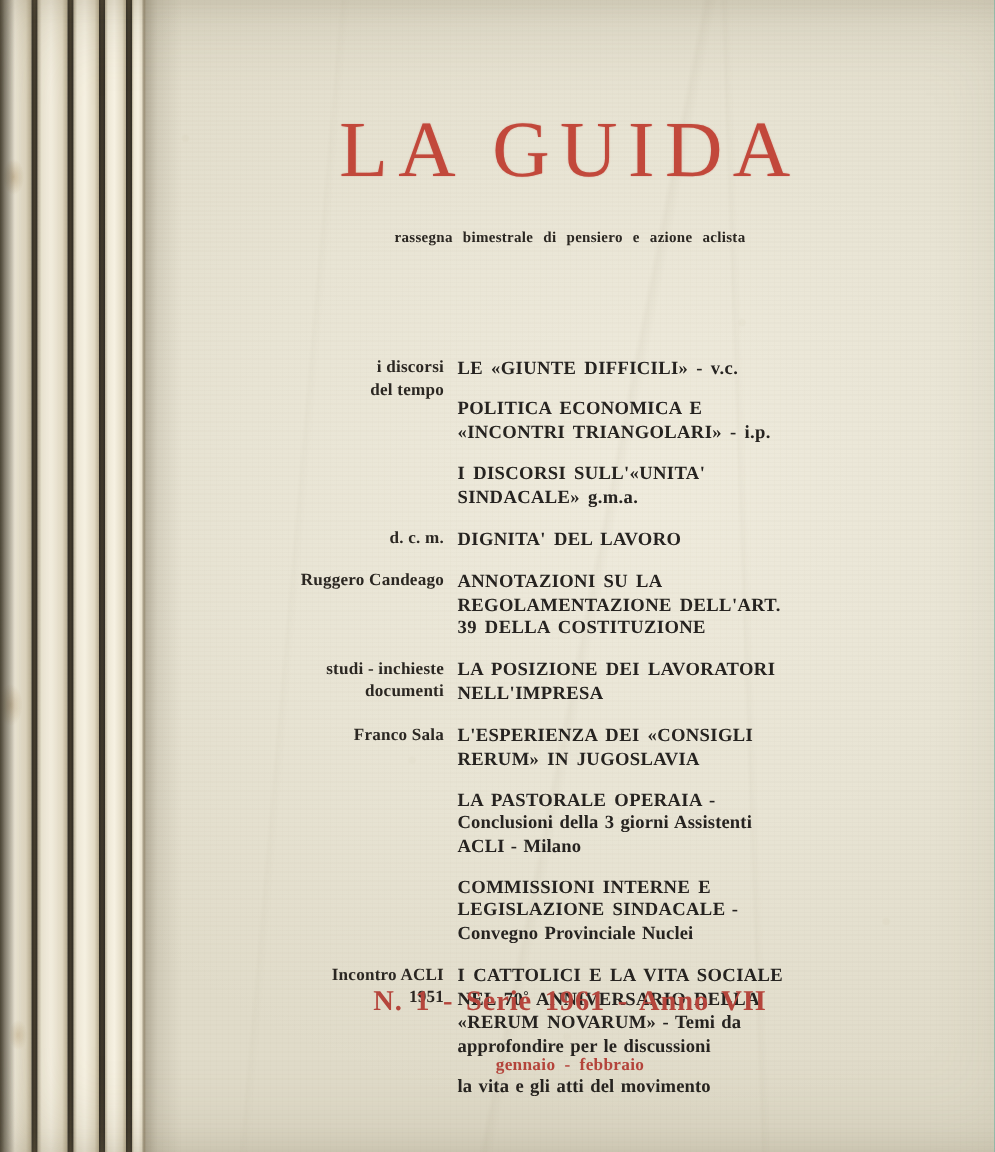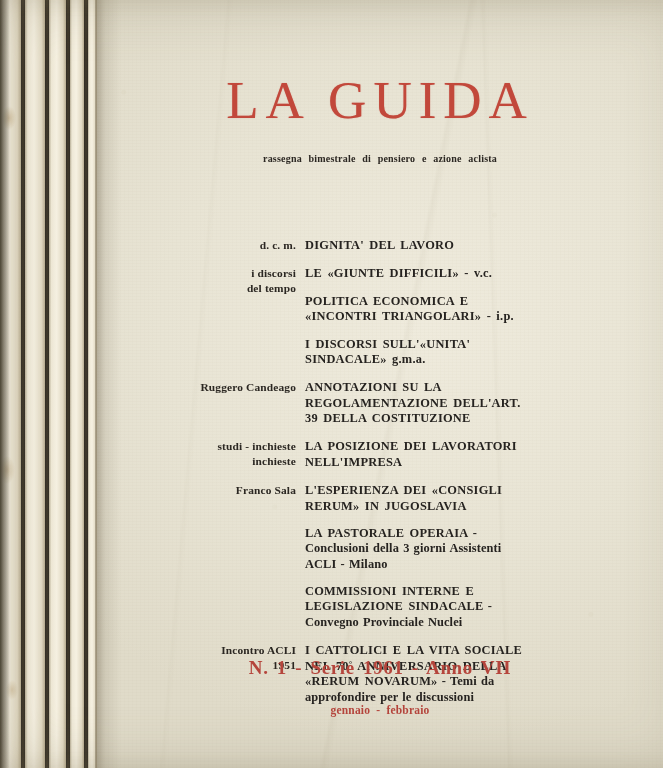--- a/index.html
+++ b/index.html
@@ -227,49 +227,49 @@
   <div class="cover">
 
     <div class="masthead">
       <div class="masthead-title">LA GUIDA</div>
       <div class="masthead-sub">rassegna bimestrale di pensiero e azione aclista</div>
     </div>
 
     <div class="contents" id="contents">
         <div class="entry">
           <div class="entry-label">
-            <span class="entry-label-line">d. c. m.</span>
-          </div>
-          <div class="entry-titles">
-            <div class="entry-title caps"><span>DIGNITA' DEL LAVORO</span></div>
-          </div>
-        </div>
-        <div class="entry">
-          <div class="entry-label">
             <span class="entry-label-line">i discorsi</span>
             <span class="entry-label-line">del tempo</span>
           </div>
           <div class="entry-titles">
             <div class="entry-title caps"><span>LE «GIUNTE DIFFICILI» - v.c.</span></div>
             <div class="entry-title caps"><span>POLITICA ECONOMICA E «INCONTRI TRIANGOLARI» - i.p.</span></div>
             <div class="entry-title caps"><span>I DISCORSI SULL'«UNITA' SINDACALE» g.m.a.</span></div>
           </div>
         </div>
         <div class="entry">
           <div class="entry-label">
+            <span class="entry-label-line">d. c. m.</span>
+          </div>
+          <div class="entry-titles">
+            <div class="entry-title caps"><span>DIGNITA' DEL LAVORO</span></div>
+          </div>
+        </div>
+        <div class="entry">
+          <div class="entry-label">
             <span class="entry-label-line">Ruggero Candeago</span>
           </div>
           <div class="entry-titles">
             <div class="entry-title caps"><span>ANNOTAZIONI SU LA REGOLAMENTAZIONE DELL'ART. 39 DELLA COSTITUZIONE</span></div>
           </div>
         </div>
         <div class="entry">
           <div class="entry-label">
             <span class="entry-label-line">studi - inchieste</span>
-            <span class="entry-label-line">inchieste</span>
+            <span class="entry-label-line">documenti</span>
           </div>
           <div class="entry-titles">
             <div class="entry-title caps"><span>LA POSIZIONE DEI LAVORATORI NELL'IMPRESA</span></div>
           </div>
         </div>
         <div class="entry">
           <div class="entry-label">
             <span class="entry-label-line">Franco Sala</span>
           </div>
           <div class="entry-titles">
@@ -278,20 +278,21 @@
             <div class="entry-title caps"><span>COMMISSIONI INTERNE E LEGISLAZIONE SINDACALE</span><span class="lc"> - Convegno Provinciale Nuclei</span></div>
           </div>
         </div>
         <div class="entry">
           <div class="entry-label">
             <span class="entry-label-line">Incontro ACLI</span>
             <span class="entry-label-line">1951</span>
           </div>
           <div class="entry-titles">
             <div class="entry-title caps"><span>I CATTOLICI E LA VITA SOCIALE NEL 70<span class="sup">°</span> ANNIVERSARIO DELLA «RERUM NOVARUM»</span><span class="lc"> - Temi da approfondire per le discussioni</span></div>
+            <div class="entry-title plain"><span class="lc">la vita e gli atti del movimento</span></div>
           </div>
         </div>
       </div>
 
     <div class="footer">
       <div class="footer-main">N. 1 - Serie 1961 - Anno VII</div>
       <div class="footer-sub">gennaio - febbraio</div>
     </div>
 
   </div>

